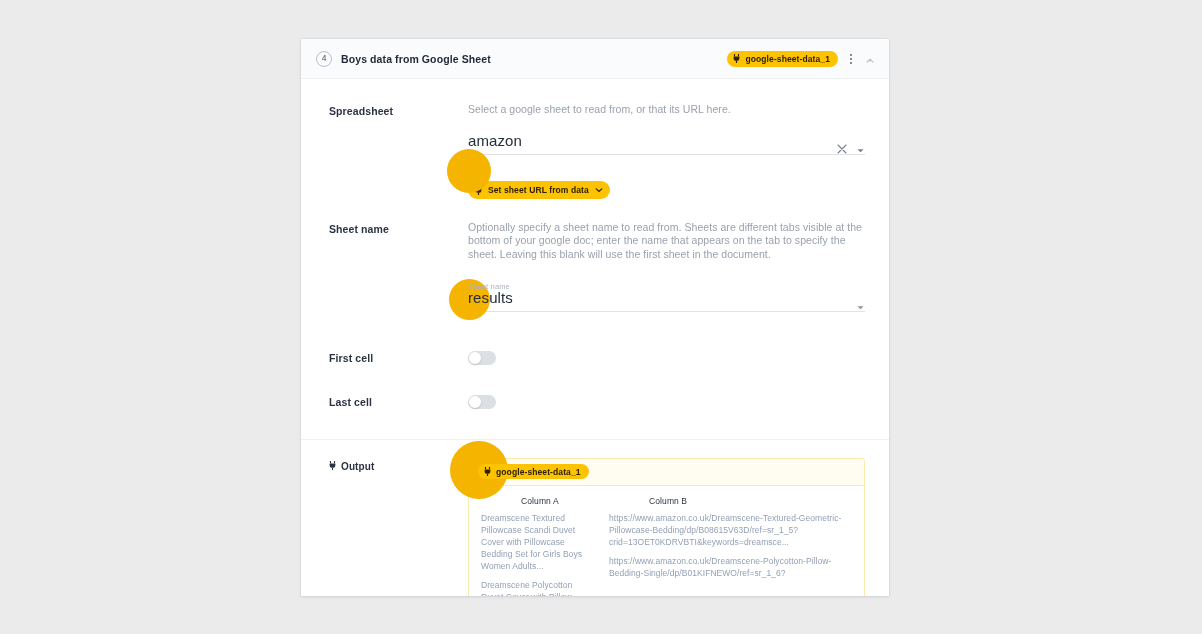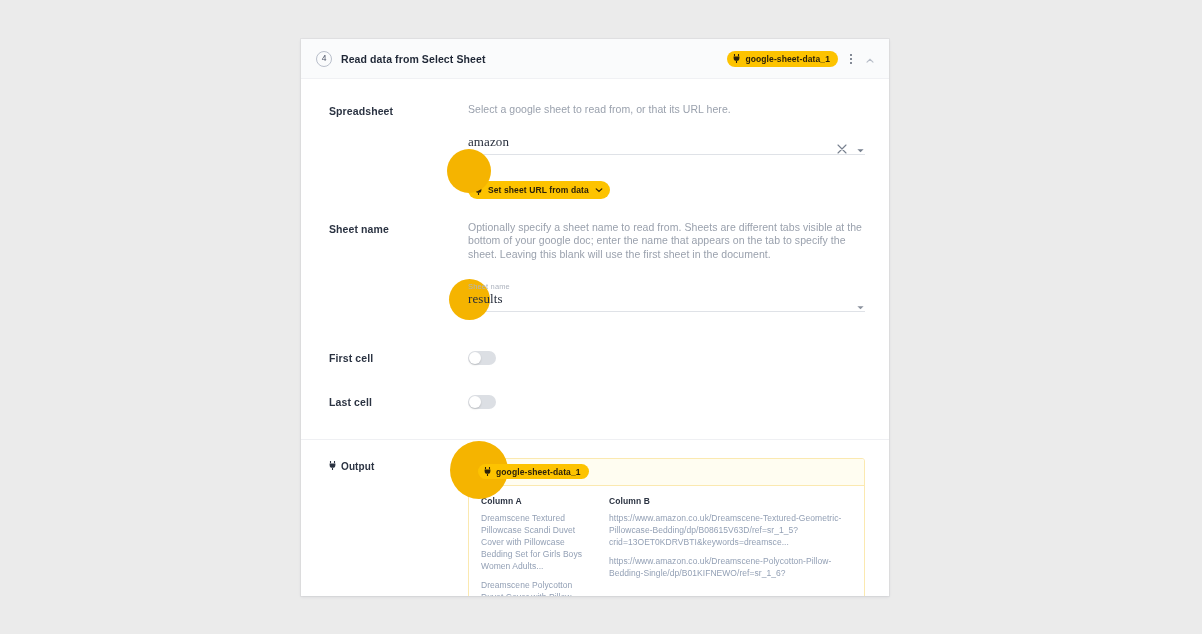--- a/index.html
+++ b/index.html
@@ -133,26 +133,25 @@
 
   
   .ufield {
     position: relative;
     border-bottom: 1px solid #dfe2e7;
     height: 27px;
     display: flex;
     align-items: flex-end;
   }
   .ufield .val {
-    font-size: 13px;
+    font-size: 15px;
     color: #262d3b;
     line-height: 1;
     padding-bottom: 6px;
     letter-spacing: .1px;
-    font-family: Liberation Serif, serif;
   }
   .ufield .float-label {
     position: absolute;
     left: 0; top: -1px;
     font-size: 7.5px;
     color: #aeb4bf;
     letter-spacing: .15px;
   }
   .ufield .trailing {
     margin-left: auto;
@@ -250,24 +249,25 @@
     padding: 10px 0 0 0;
   }
   .out-col {
     padding: 0 12px 0 12px;
     min-width: 0;
   }
   .out-col.a { flex: 0 0 128px; }
   .out-col.b { flex: 1 1 auto; }
   .out-col-head {
     font-size: 8.5px;
-    font-weight: bold;
+    font-weight: normal;
     color: #2b3342;
     letter-spacing: .1px;
     margin-bottom: 6px;
+    margin-left: 40px;
   }
   .out-cell {
     font-size: 8.5px;
     line-height: 1.42;
     color: #93a0b5;
     letter-spacing: .05px;
     word-break: break-word;
     margin-bottom: 7px;
   }
   .out-cell:last-child { margin-bottom: 0; }
@@ -286,21 +286,21 @@
 </style>
 </head>
 <body>
 
 <div id="canvas">
 
   <div id="node-card">
 
     <div class="card-header">
       <span class="step-badge">4</span>
-      <span class="card-title">Read data from Select Sheet</span>
+      <span class="card-title">Boys data from Google Sheet</span>
 
       <div class="header-right">
         <span class="pill">
           <span class="plug-ic">
             <svg viewBox="0 0 7 9" width="7" height="9">
                 <path d="M1.5 0v2.3M5.5 0v2.3" stroke="#2c2109" stroke-width="1.1" fill="none"></path>
                 <path d="M.6 2.4h5.8v1.5a2.9 2.9 0 0 1-2.9 2.9A2.9 2.9 0 0 1 .6 3.9V2.4z" fill="#2c2109"></path>
                 <path d="M3.5 6.9V9" stroke="#2c2109" stroke-width="1.1" fill="none"></path>
               </svg>
           </span>

